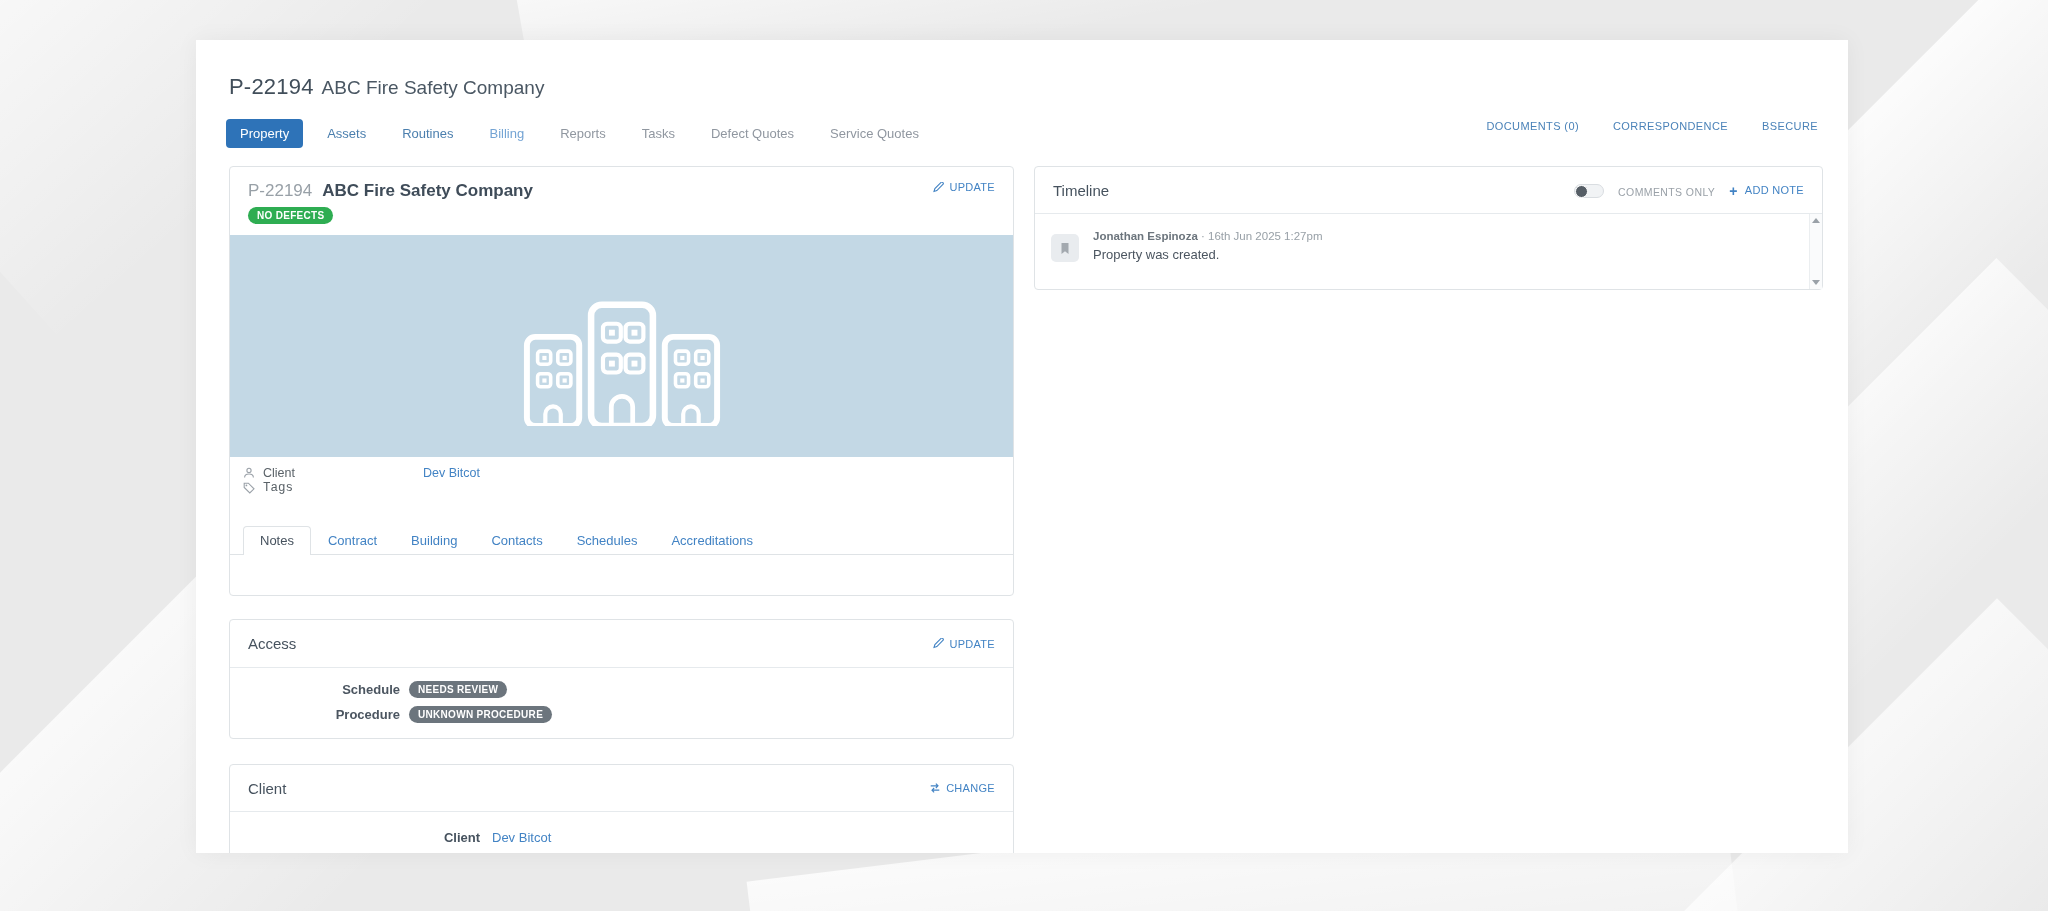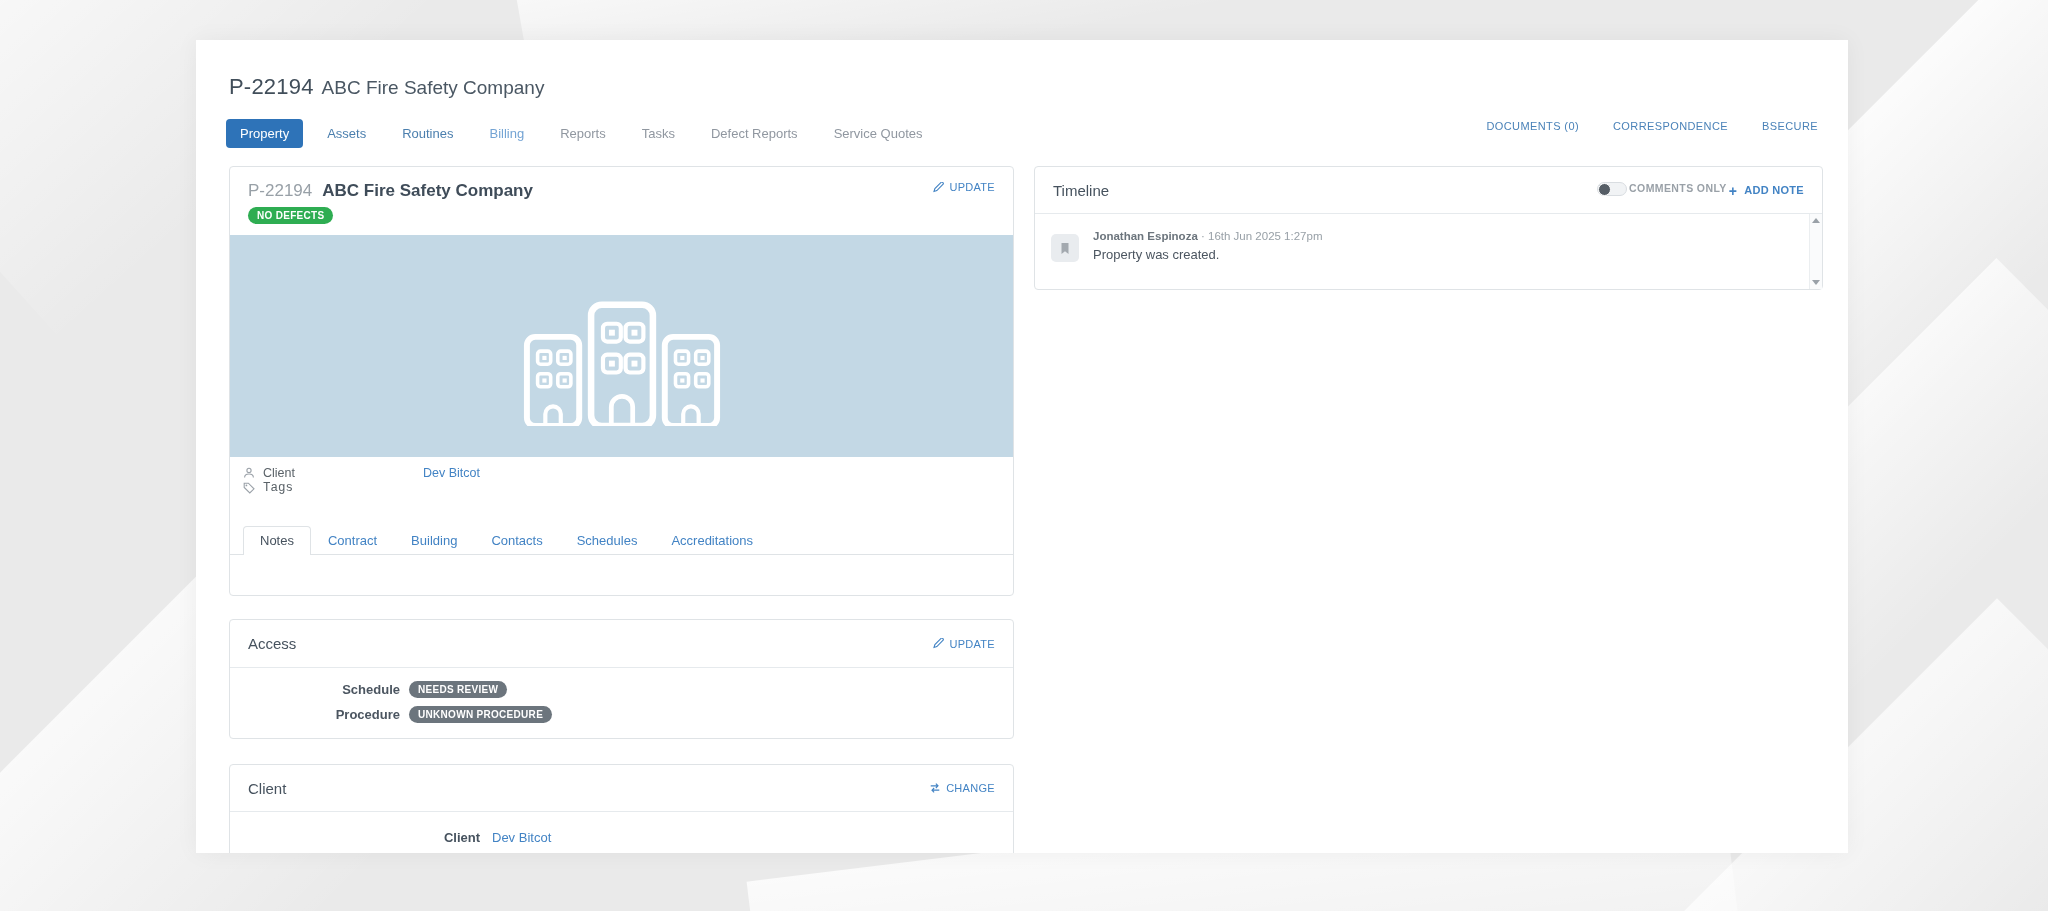--- a/index.html
+++ b/index.html
@@ -85,21 +85,21 @@
   .client-card { left:33px; top:724px; width:785px; height:140px; }
   .client-card .card-hdr { height:46px; }
   .cl-rows { padding:18px 18px 0 0; }
   .cl-row { display:flex; align-items:center; }
   .cl-label { width:250px; text-align:right; font-size:13px; font-weight:700; color:#46525e; margin-right:12px; }
   .cl-value { font-size:13px; color:#4283c4; cursor:pointer; }
 
   
   .timeline-card { left:838px; top:126px; width:789px; height:124px; }
   .timeline-card .card-hdr { height:46px; }
-  .tl-hdr-right { display:flex; align-items:flex-start; gap:2px;font-weight:bold; }
+  .tl-hdr-right { display:flex; align-items:flex-end; gap:14px; }
   .toggle { width:30px; height:14px; background:#f1f3f5; border:1px solid #d9dde1; border-radius:8px;
             position:relative; cursor:pointer; }
   .toggle-knob { position:absolute; left:0px; top:0px; width:13px; height:13px; border-radius:50%;
                  background:#565e66; border:1px solid #fff; }
   .toggle-label { font-size:10.5px; color:#9aa1a8; letter-spacing:.4px; }
   .tl-body { position:relative; height:76px; border-top:1px solid #e6eaed; overflow:hidden; }
   .tl-entry { display:flex; padding:12px 28px 0 16px;align-items:flex-end; }
   .tl-avatar { width:28px; height:28px; border-radius:5px; background:#e9ecef; flex:0 0 28px;
                display:flex; align-items:center; justify-content:center; margin-right:14px; }
   .tl-meta { font-size:11.5px; color:#6c757d; font-weight:700; }
@@ -134,21 +134,21 @@
     <span class="code">P-22194</span><span class="name">ABC Fire Safety Company</span>
   </div>
 
   <div class="main-nav">
     <div class="main-tab mt-active">Property</div>
     <div class="main-tab mt-link">Assets</div>
     <div class="main-tab mt-link">Routines</div>
     <div class="main-tab mt-link2">Billing</div>
     <div class="main-tab mt-muted">Reports</div>
     <div class="main-tab mt-muted">Tasks</div>
-    <div class="main-tab mt-muted">Defect Reports</div>
+    <div class="main-tab mt-muted">Defect Quotes</div>
     <div class="main-tab mt-muted">Service Quotes</div>
   </div>
 
   <div class="header-links">
     <span class="header-link">DOCUMENTS (0)</span>
     <span class="header-link">CORRESPONDENCE</span>
     <span class="header-link">BSECURE</span>
   </div>
 
   <div class="card prop-card">

